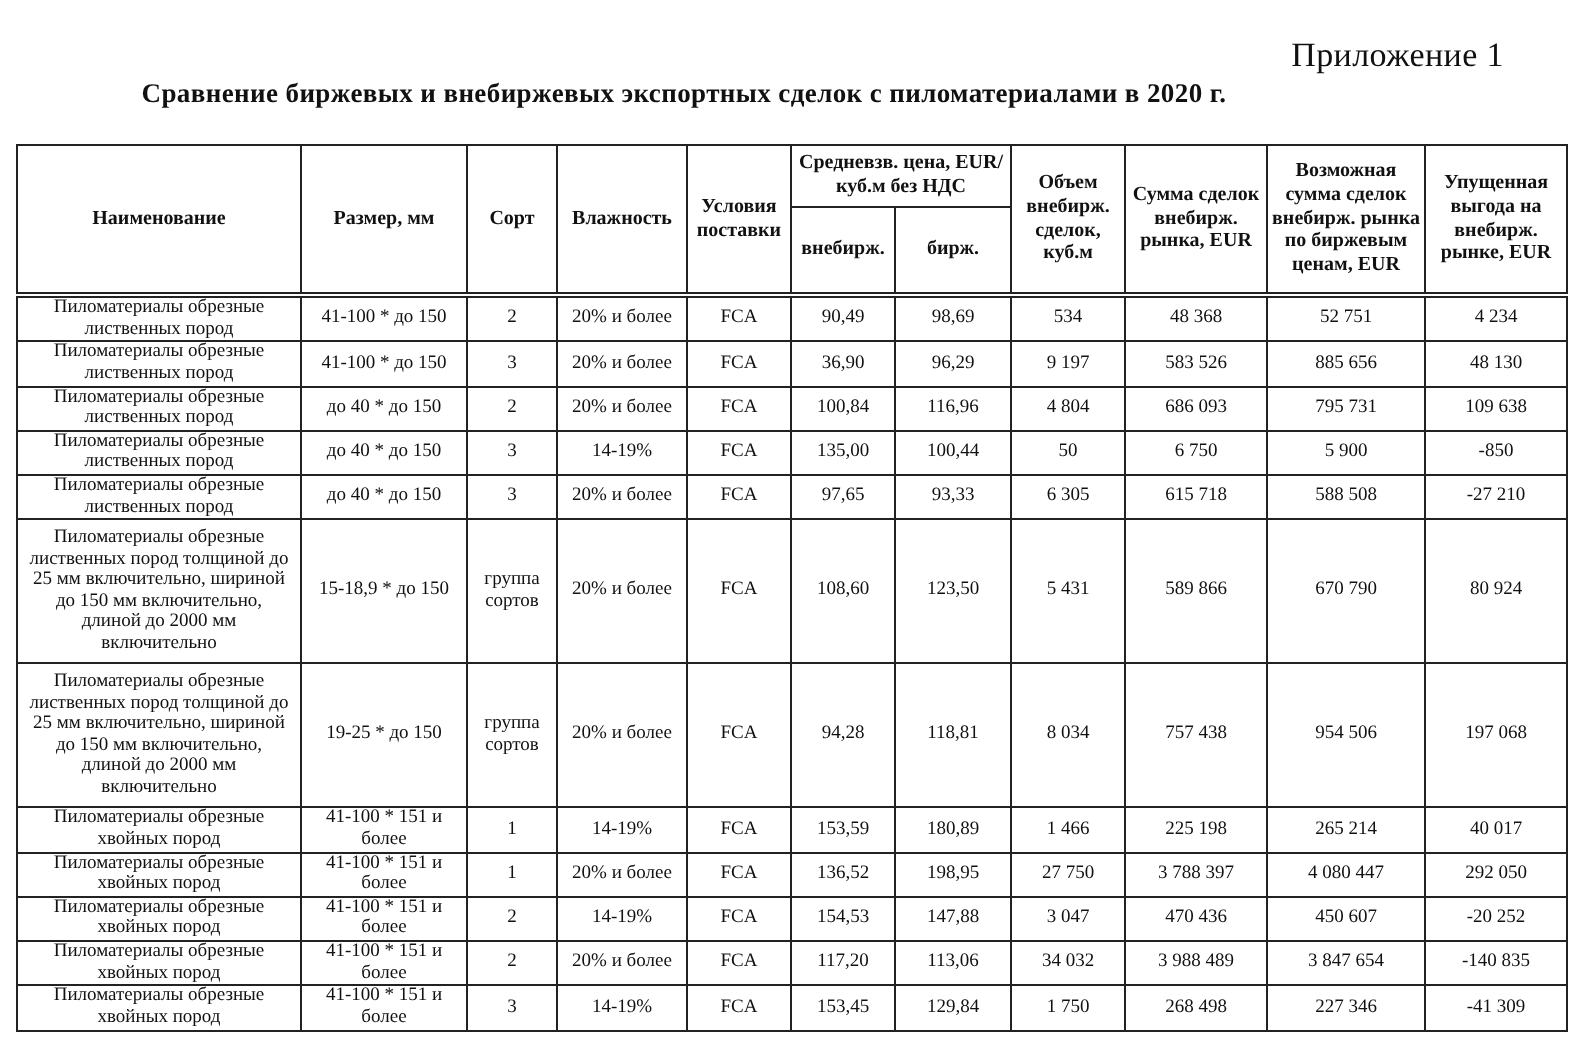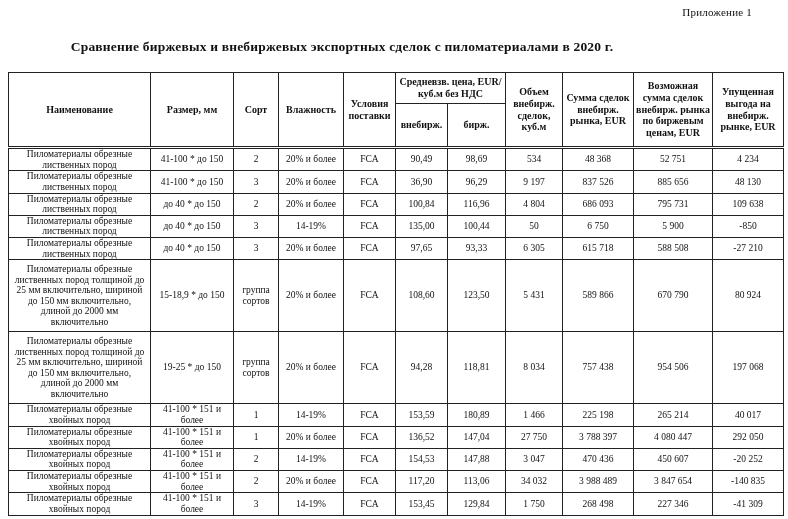--- a/index.html
+++ b/index.html
@@ -1,21 +1,21 @@
 <!DOCTYPE html>
 <html><head>
 <meta charset="utf-8">
 <style>
   html,body{margin:0;padding:0;}
   body{
     width:788px;height:519px;background:#ffffff;position:relative;
     font-family:"Liberation Serif", serif;color:#111;overflow:hidden;
   }
   .appendix{
-    position:absolute;top:6px;right:36px;font-size:11px;letter-spacing:.2px;
+    position:absolute;top:18px;right:36px;font-size:17px;letter-spacing:.2px;
   }
   .doc-title{
     position:absolute;top:39px;left:-52px;width:788px;text-align:center;
     font-weight:bold;font-size:13.5px;letter-spacing:.2px;
   }
   table.cmp{
     position:absolute;left:8px;top:72px;width:775px;
     border-collapse:collapse;table-layout:fixed;
   }
   .cmp th,.cmp td{
@@ -85,21 +85,21 @@
   </tr>
       <tr>
     <td class="c-name">Пиломатериалы обрезные лиственных пород</td>
     <td>41-100 * до 150</td>
     <td>3</td>
     <td>20% и более</td>
     <td>FCA</td>
     <td>36,90</td>
     <td>96,29</td>
     <td>9 197</td>
-    <td>837 526</td>
+    <td>583 526</td>
     <td>885 656</td>
     <td>48 130</td>
   </tr>
       <tr>
     <td class="c-name">Пиломатериалы обрезные лиственных пород</td>
     <td>до 40 * до 150</td>
     <td>2</td>
     <td>20% и более</td>
     <td>FCA</td>
     <td>100,84</td>
@@ -174,21 +174,21 @@
     <td>265 214</td>
     <td>40 017</td>
   </tr>
       <tr>
     <td class="c-name">Пиломатериалы обрезные хвойных пород</td>
     <td>41-100 * 151 и более</td>
     <td>1</td>
     <td>20% и более</td>
     <td>FCA</td>
     <td>136,52</td>
-    <td>147,04</td>
+    <td>198,95</td>
     <td>27 750</td>
     <td>3 788 397</td>
     <td>4 080 447</td>
     <td>292 050</td>
   </tr>
       <tr>
     <td class="c-name">Пиломатериалы обрезные хвойных пород</td>
     <td>41-100 * 151 и более</td>
     <td>2</td>
     <td>14-19%</td>

